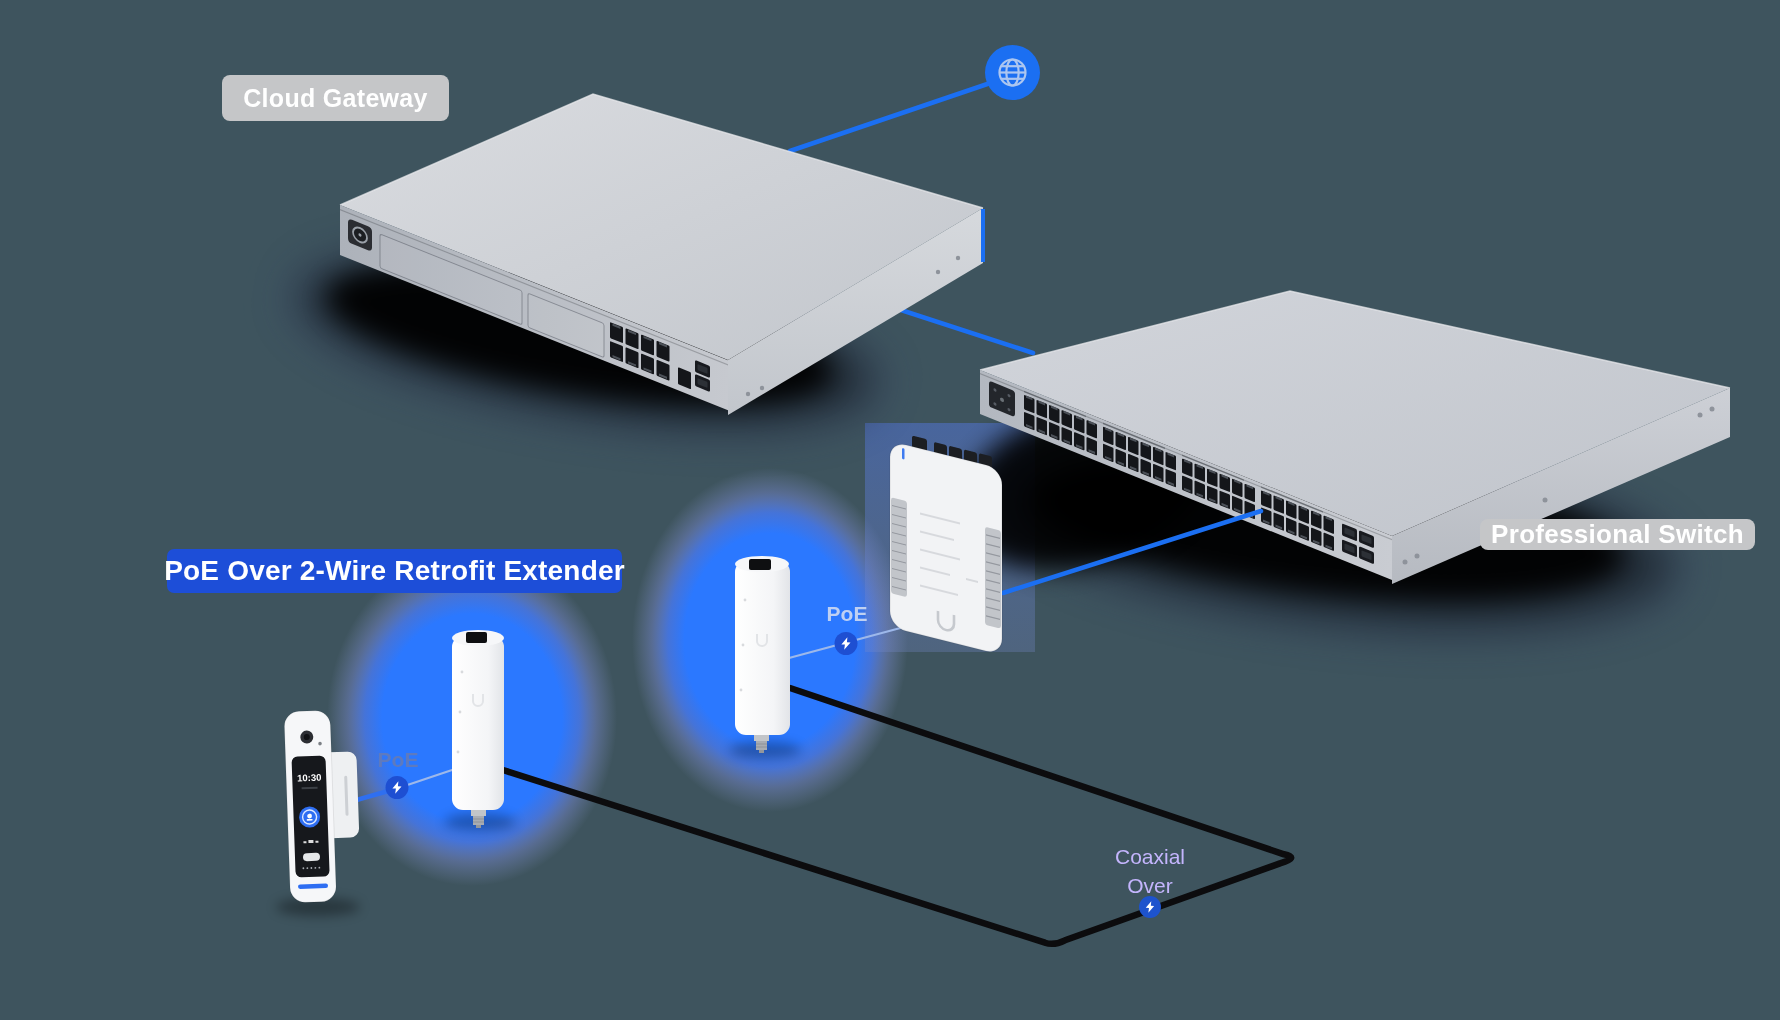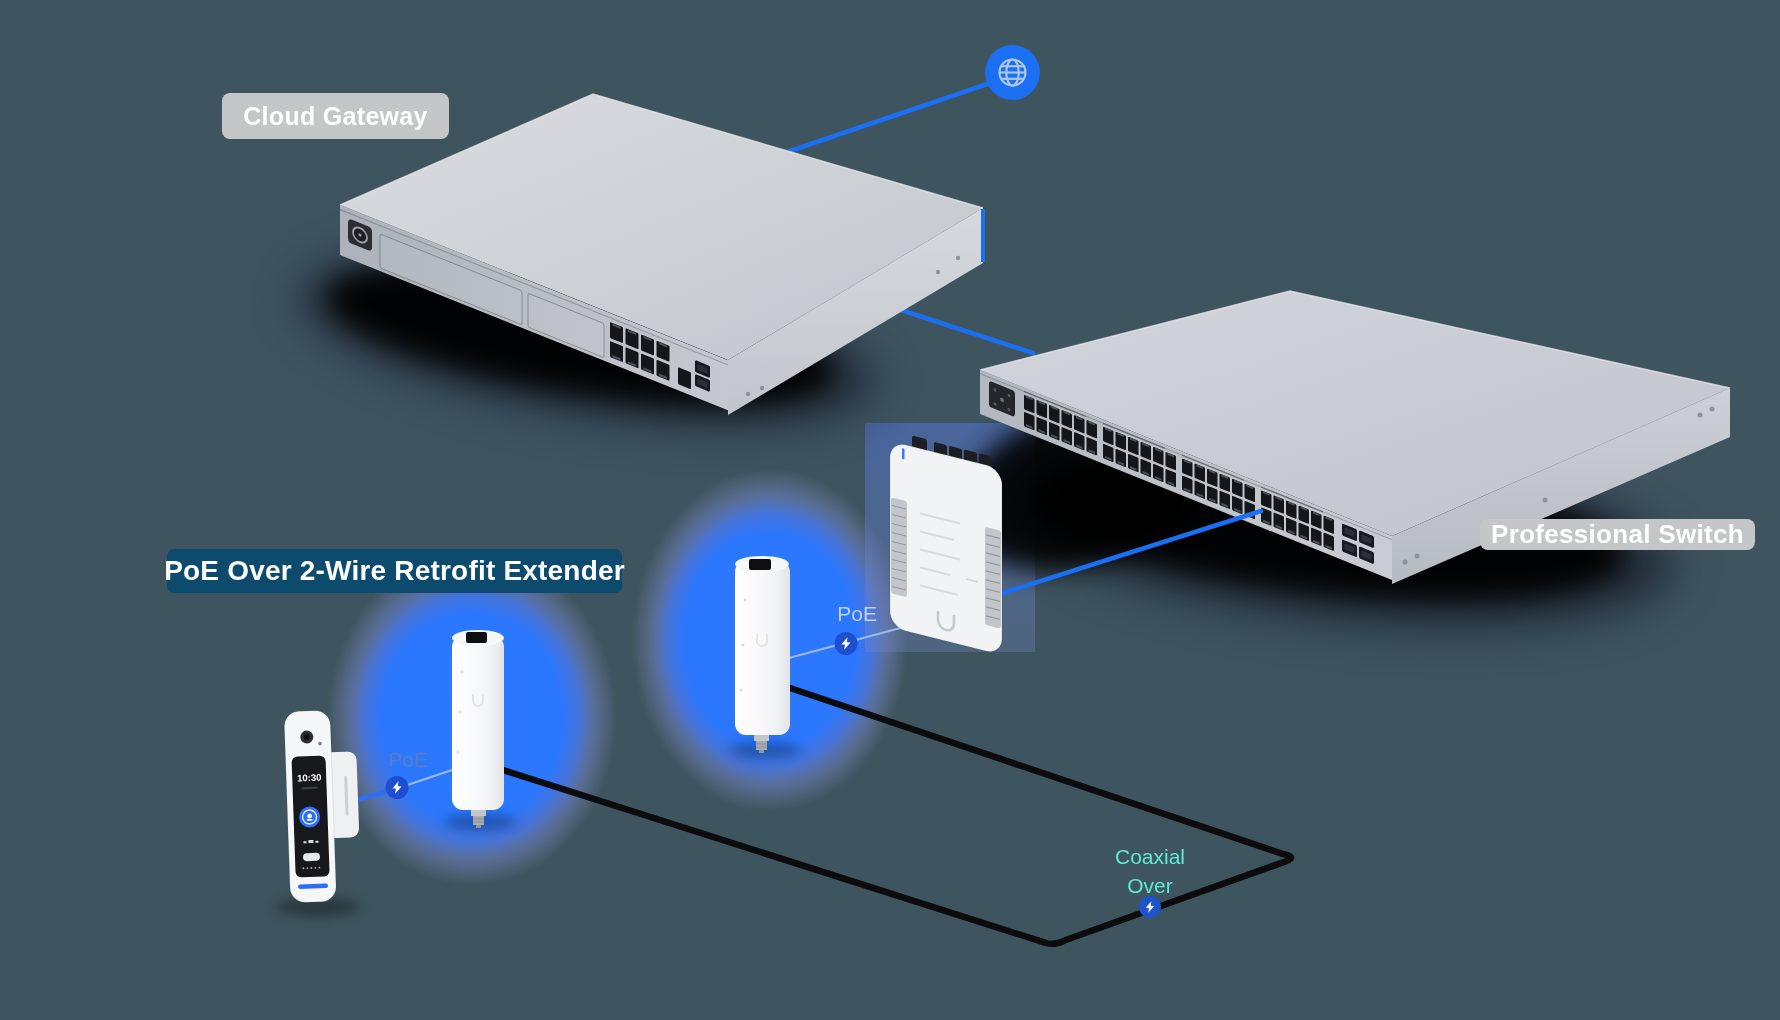--- a/index.html
+++ b/index.html
@@ -2,26 +2,26 @@
 <html><head>
 <meta charset="utf-8">
 <style>
   html,body{margin:0;padding:0;background:#3e545e;}
   .stage{position:relative;width:1780px;height:1020px;background:#3e545e;overflow:hidden;
          font-family:"Liberation Sans", sans-serif;}
   .stage svg{position:absolute;left:0;top:0;}
   .label{position:absolute;display:flex;align-items:center;justify-content:center;
          border-radius:8px;color:#ffffff;white-space:nowrap;}
   .label-gray{background:#c5c6c8;font-size:25px;font-weight:600;letter-spacing:.3px;}
-  .label-blue{background:#0c4a6e;font-size:28px;font-weight:700;border-radius:7px;letter-spacing:.2px;}
-  .poe-text{position:absolute;font-size:21px;font-weight:400;text-align:right;width:60px;}
+  .label-blue{background:#1d4ed8;font-size:28px;font-weight:700;border-radius:7px;letter-spacing:.2px;}
+  .poe-text{position:absolute;font-size:21px;font-weight:700;text-align:center;width:60px;}
   .poe-hub{color:rgba(203,216,242,.92);}
   .poe-doorbell{color:rgba(97,122,187,.95);}
   .coax-text{position:absolute;font-size:21px;font-weight:500;line-height:29px;
-             color:#5eead4;text-align:center;width:130px;}
+             color:#c4b5fd;text-align:center;width:130px;}
 </style>
 </head>
 <body>
 
 <div class="stage">
 
 <svg width="1780" height="1020" viewBox="0 0 1780 1020">
   <defs>
     <radialGradient id="glowGrad">
       <stop offset="0" stop-color="#2b78ff"></stop>
@@ -366,21 +366,21 @@
   <g transform="translate(397,787.5)">
     <circle r="11.5" fill="#1e4fd2"></circle>
         <use href="#boltIcon"></use>
   </g>
   <g transform="translate(1150,907)">
     <circle r="11" fill="#1d53cd"></circle>
         <use href="#boltIcon" transform="scale(0.92)"></use>
   </g>
 </svg>
 
-<div class="label label-gray" style="left:222px;top:93px;width:227px;height:46px;">
+<div class="label label-gray" style="left:222px;top:75px;width:227px;height:46px;">
   <span>Cloud Gateway</span>
 </div>
 
 <div class="label label-gray" style="left:1480px;top:519px;width:275px;height:31px;font-size:26px;">
   <span>Professional Switch</span>
 </div>
 
 <div class="label label-blue" style="left:167px;top:549px;width:455px;height:44px;">
   <span>PoE Over 2-Wire Retrofit Extender</span>
 </div>

